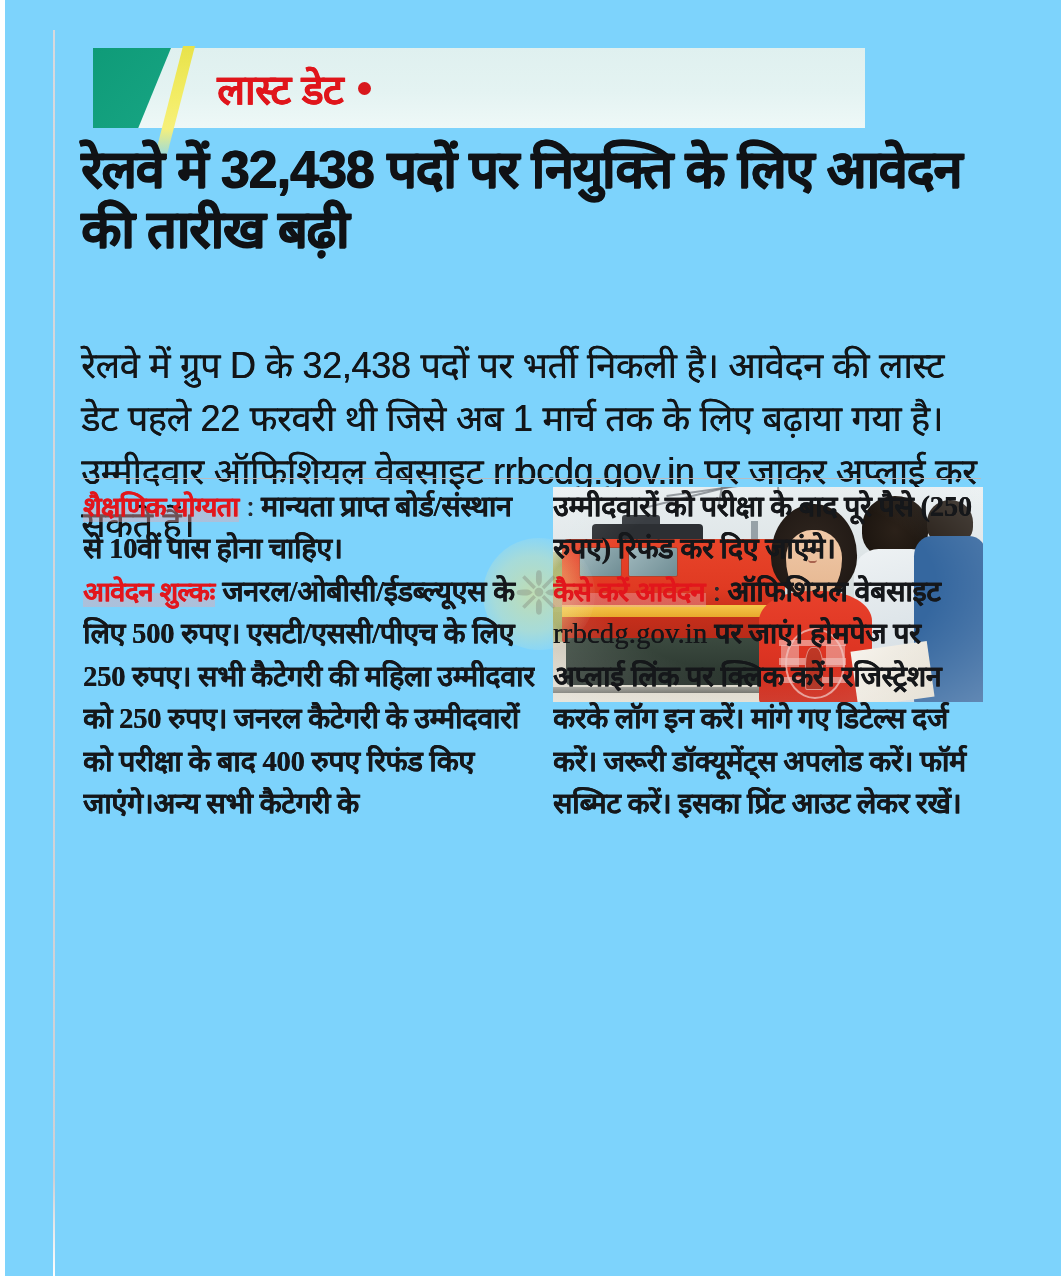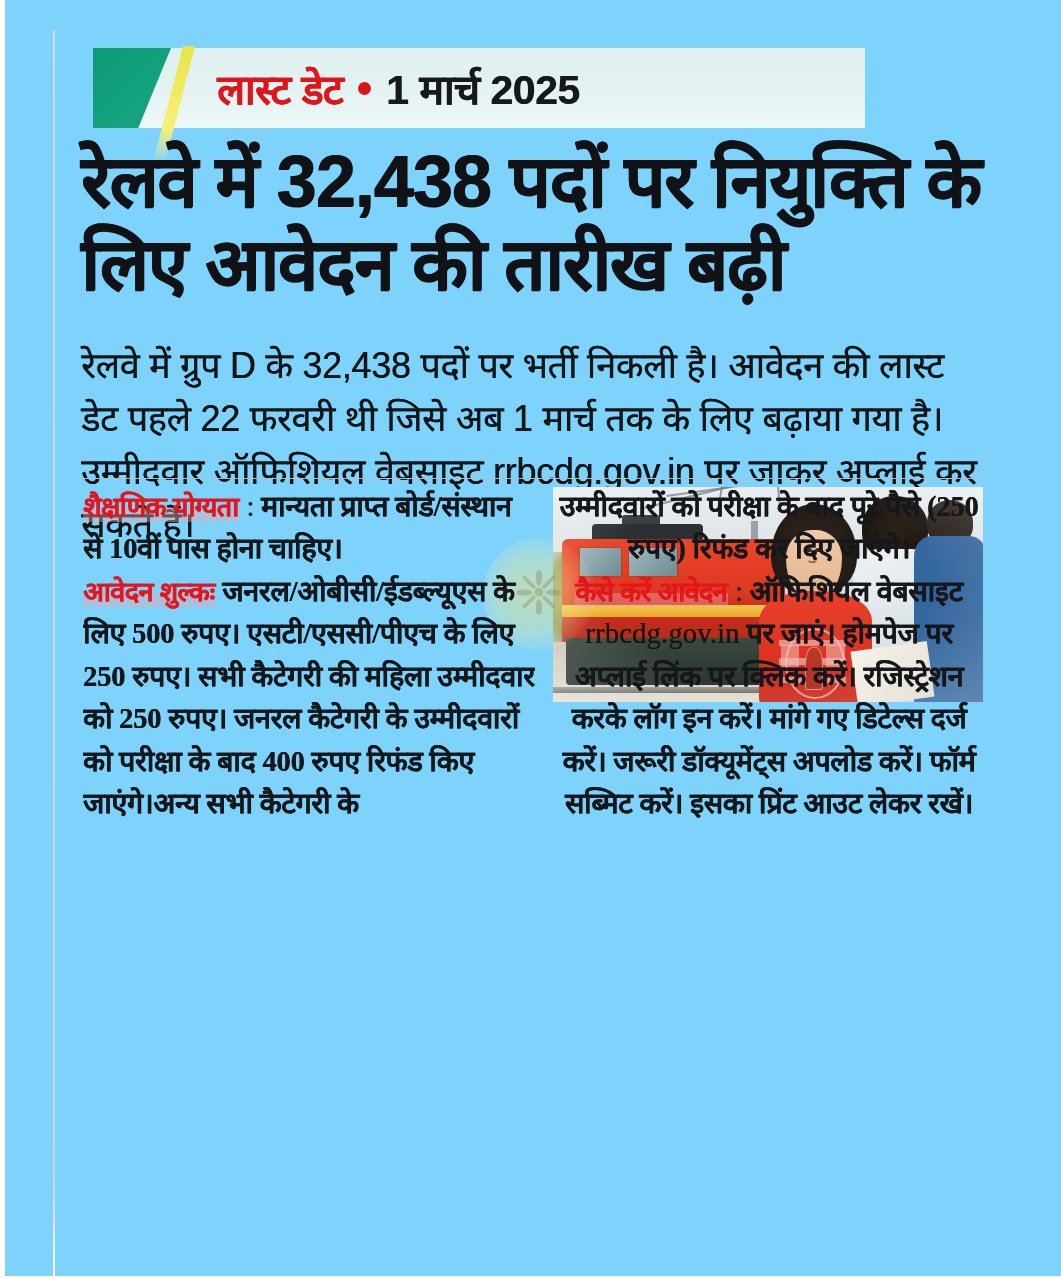--- a/index.html
+++ b/index.html
@@ -100,21 +100,21 @@
 
   
   .headline {
     position: absolute;
     left: 76px;
     top: 140px;
     width: 900px;
     color: #101215;
     font-family: "Liberation Sans", "DejaVu Sans", sans-serif;
     font-weight: bold;
-    font-size: 72px;
+    font-size: 52px;
     line-height: 1.15;
     letter-spacing: -1px;
     text-shadow: 1px 0 0 #101215, 0 0.5px 0 #101215;
   }
 
   
   .intro {
     position: absolute;
     left: 76px;
     top: 340px;
@@ -153,21 +153,20 @@
     left: 78px;
     width: 452px;
     height: 786px;
     overflow: hidden;
   }
   .col-right {
     left: 548px;
     width: 432px;
     height: 786px;
     overflow: hidden;
-    text-align: center;
   }
   .col p {
     margin: 0 0 0 0;
     text-indent: 0;
   }
   .col p + p { margin-top: 0; }
 
   
   .lead {
     color: #e2161c;
@@ -381,21 +380,20 @@
 <div class="clipping">
 
   <div class="page-rule-left"></div>
 
   <div class="banner">
     <div class="banner-flag"></div>
     <div class="banner-slash"></div>
     <div class="banner-text">
       <span class="banner-red">लास्ट डेट</span>
       <span class="banner-dot"></span>
-      <span class="banner-black">1 मार्च 2025</span>
     </div>
   </div>
 
   <div class="headline">रेलवे में 32,438 पदों पर नियुक्ति के लिए आवेदन की तारीख बढ़ी</div>
 
   <div class="intro">रेलवे में ग्रुप D के 32,438 पदों पर भर्ती निकली है। आवेदन की लास्ट डेट पहले 22 फरवरी थी जिसे अब 1 मार्च तक के लिए बढ़ाया गया है। उम्मीदवार ऑफिशियल वेबसाइट rrbcdg.gov.in पर जाकर अप्लाई कर सकते हैं।</div>
 
   <div class="divider"></div>
 
   <div class="photo">

